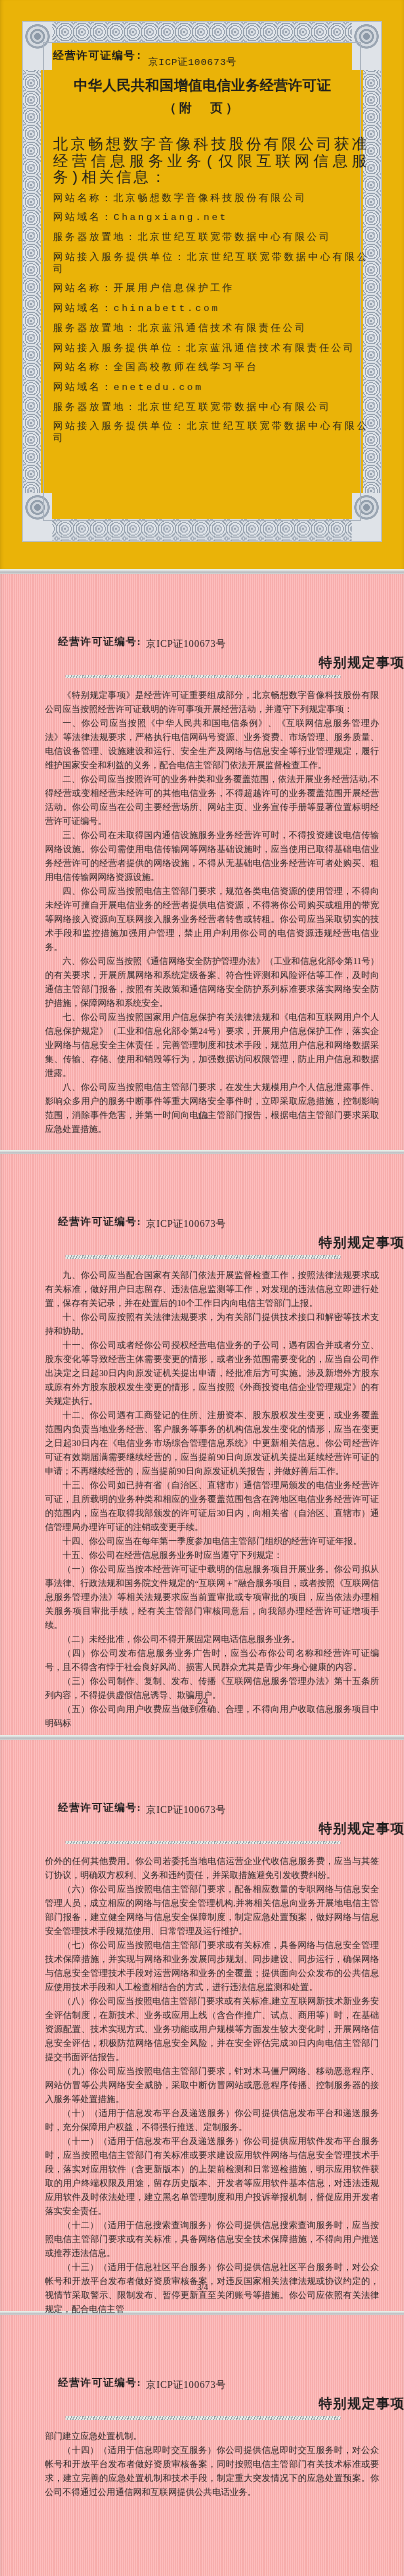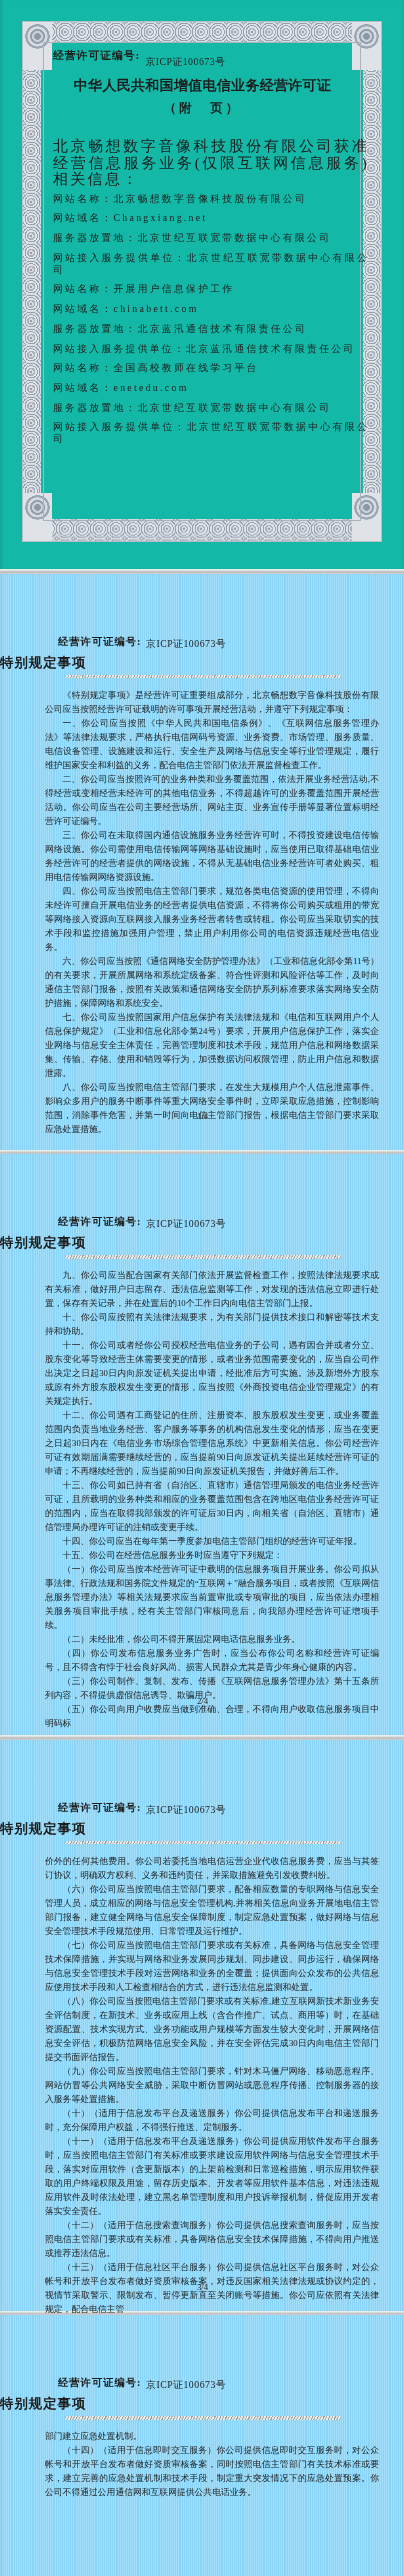--- a/index.html
+++ b/index.html
@@ -1,25 +1,25 @@
 <!DOCTYPE html>
 <html style="font-size:8.2px"><head>
 <meta charset="utf-8">
 <style>
   html,body{margin:0;padding:0;background:#ffffff;}
   .screen{position:relative;width:405px;height:2873px;background:#fff;overflow:hidden;
           font-family:"Liberation Serif","DejaVu Serif",serif;color:#1d1d1d;}
-  .page{position:relative;width:405px;background:#7dd3fc;
+  .page{position:relative;width:405px;background:#fca5a5;
         box-shadow:inset 3.6px 0 4.6px -3.6px rgba(0,0,0,.20), inset -3.6px 0 4.6px -3.6px rgba(0,0,0,.20);}
   .page .tex{position:absolute;inset:0;pointer-events:none;
         background:repeating-linear-gradient(90deg,rgba(255,255,255,.28) 0 1px,rgba(214,219,210,.14) 1px 2.1px);}
   .divider{height:4.6px;background:linear-gradient(180deg,#eceeec 0,#c9cacc 30%,#bbbdbf 72%,#dcdddc 100%);
            border-top:1px solid #e6efe8;box-sizing:border-box;}
   
-  .cert{height:569px;background:#14b8a6;}
+  .cert{height:569px;background:#eab308;font-family:Liberation Mono, monospace;}
   .frame{position:absolute;left:23px;top:21.6px;width:358px;height:519px;}
   .frame:before{content:"";position:absolute;inset:-1px;border:0.5px solid #b6bec7;}
   .frame:after{content:"";position:absolute;inset:20px;border:1px solid #a9b2bd;}
   .band{position:absolute;background-color:#ccd2d9;
         background-image:repeating-radial-gradient(circle at 8.2px 9.8px,#95a0ad 0 1px,#d8dde3 1px 2.6px,#a7b0bc 2.6px 4.1px,#e2e6eb 4.1px 5.7px,#97a2af 5.7px 6.7px,#dde2e7 6.7px 8.2px);
         background-size:17px 19.6px;}
   .band.top{left:0;right:0;top:0;height:20.6px;}
   .band.bottom{left:0;right:0;bottom:0;height:21.6px;}
   .band.left{left:0;top:0;bottom:0;width:18px;background-size:18px 17px;}
   .band.right{right:0;top:0;bottom:0;width:18px;background-size:18px 17px;}
@@ -36,21 +36,21 @@
               font-size:14px;font-weight:bold;letter-spacing:0.3px;}
   .cert-sub{position:absolute;top:100px;left:0;right:0;text-align:center;
             font-size:12.4px;font-weight:bold;letter-spacing:3.1px;}
   .cert-body{position:absolute;top:138px;left:53px;width:316px;}
   .cert-intro{font-size:15px;letter-spacing:2.3px;line-height:16.5px;margin:0 0 5.2px;text-align:justify;}
   .cert-line{font-size:9.8px;letter-spacing:2.3px;line-height:12px;margin:0 0 7.7px;text-align:justify;}
   
   .sp-head{position:absolute;top:61px;left:58px;white-space:nowrap;}
   .sp-head .lab{font-size:10.3px;font-weight:bold;letter-spacing:1px;}
   .sp-head .val{display:inline-block;font-size:9.8px;margin-left:4.6px;transform:translateY(2.1px);letter-spacing:0.5px;}
-  .sp-title{position:absolute;top:80px;left:0;right:0;margin:0;text-align:left;
+  .sp-title{position:absolute;top:80px;left:0;right:0;margin:0;text-align:right;
             font-size:13.4px;font-weight:bold;letter-spacing:1px;}
   .zigzag{position:absolute;top:101px;left:50%;transform:translateX(-50%);width:275px;height:3.6px;
           background:repeating-linear-gradient(115deg,#97a0a5 0 1px,#e0e5e1 1px 2.6px,#aab3b6 2.6px 3.6px,#eaeeea 3.6px 5.2px);}
   .sp-body{position:absolute;top:114px;left:45px;width:334px;font-size:8.8px;line-height:14px;
            text-align:justify;color:#212121;}
   .sp-body p{margin:0;text-indent:2em;}
   .sp-body p.noindent{text-indent:0;}
   .page-num{position:absolute;left:0;right:0;text-align:center;font-size:8.8px;color:#2a2a2a;}
   .sp-a{height:576px;} .sp-a .page-num{top:537px;}
   .sp-b{height:581px;} .sp-b .page-num{top:542px;}

